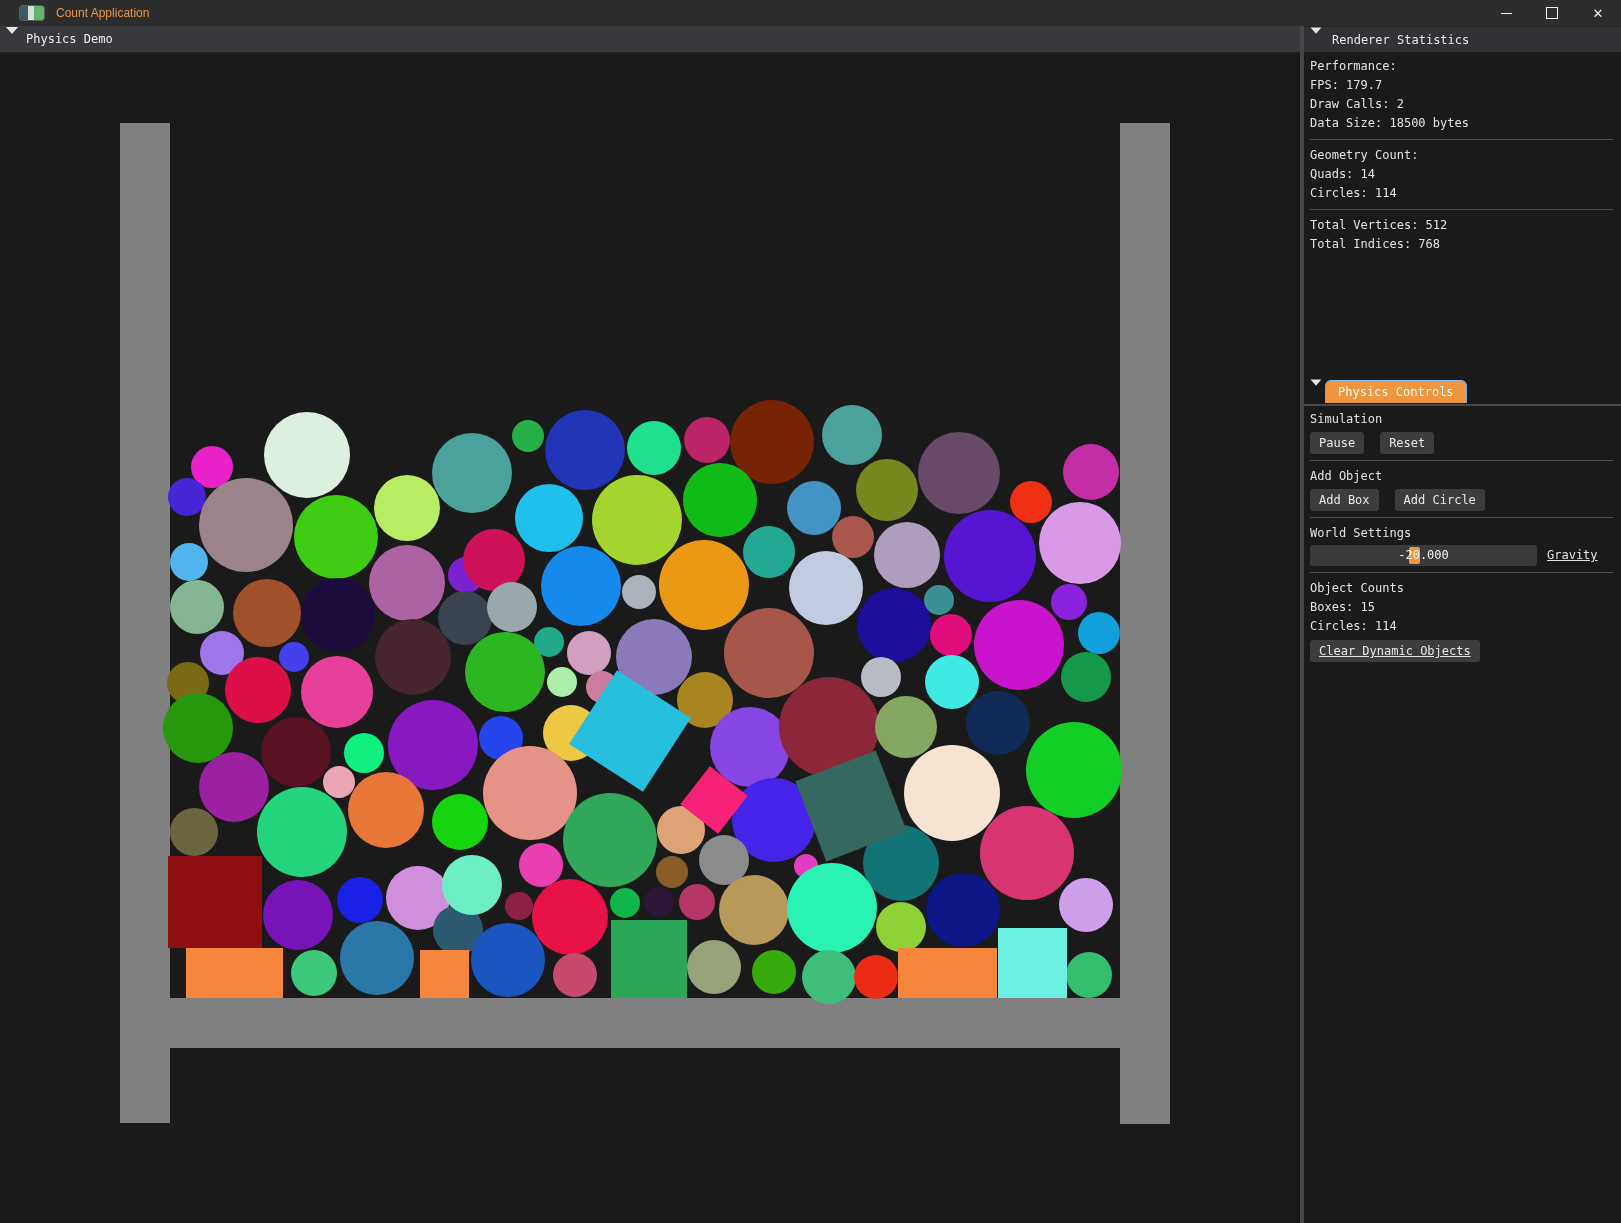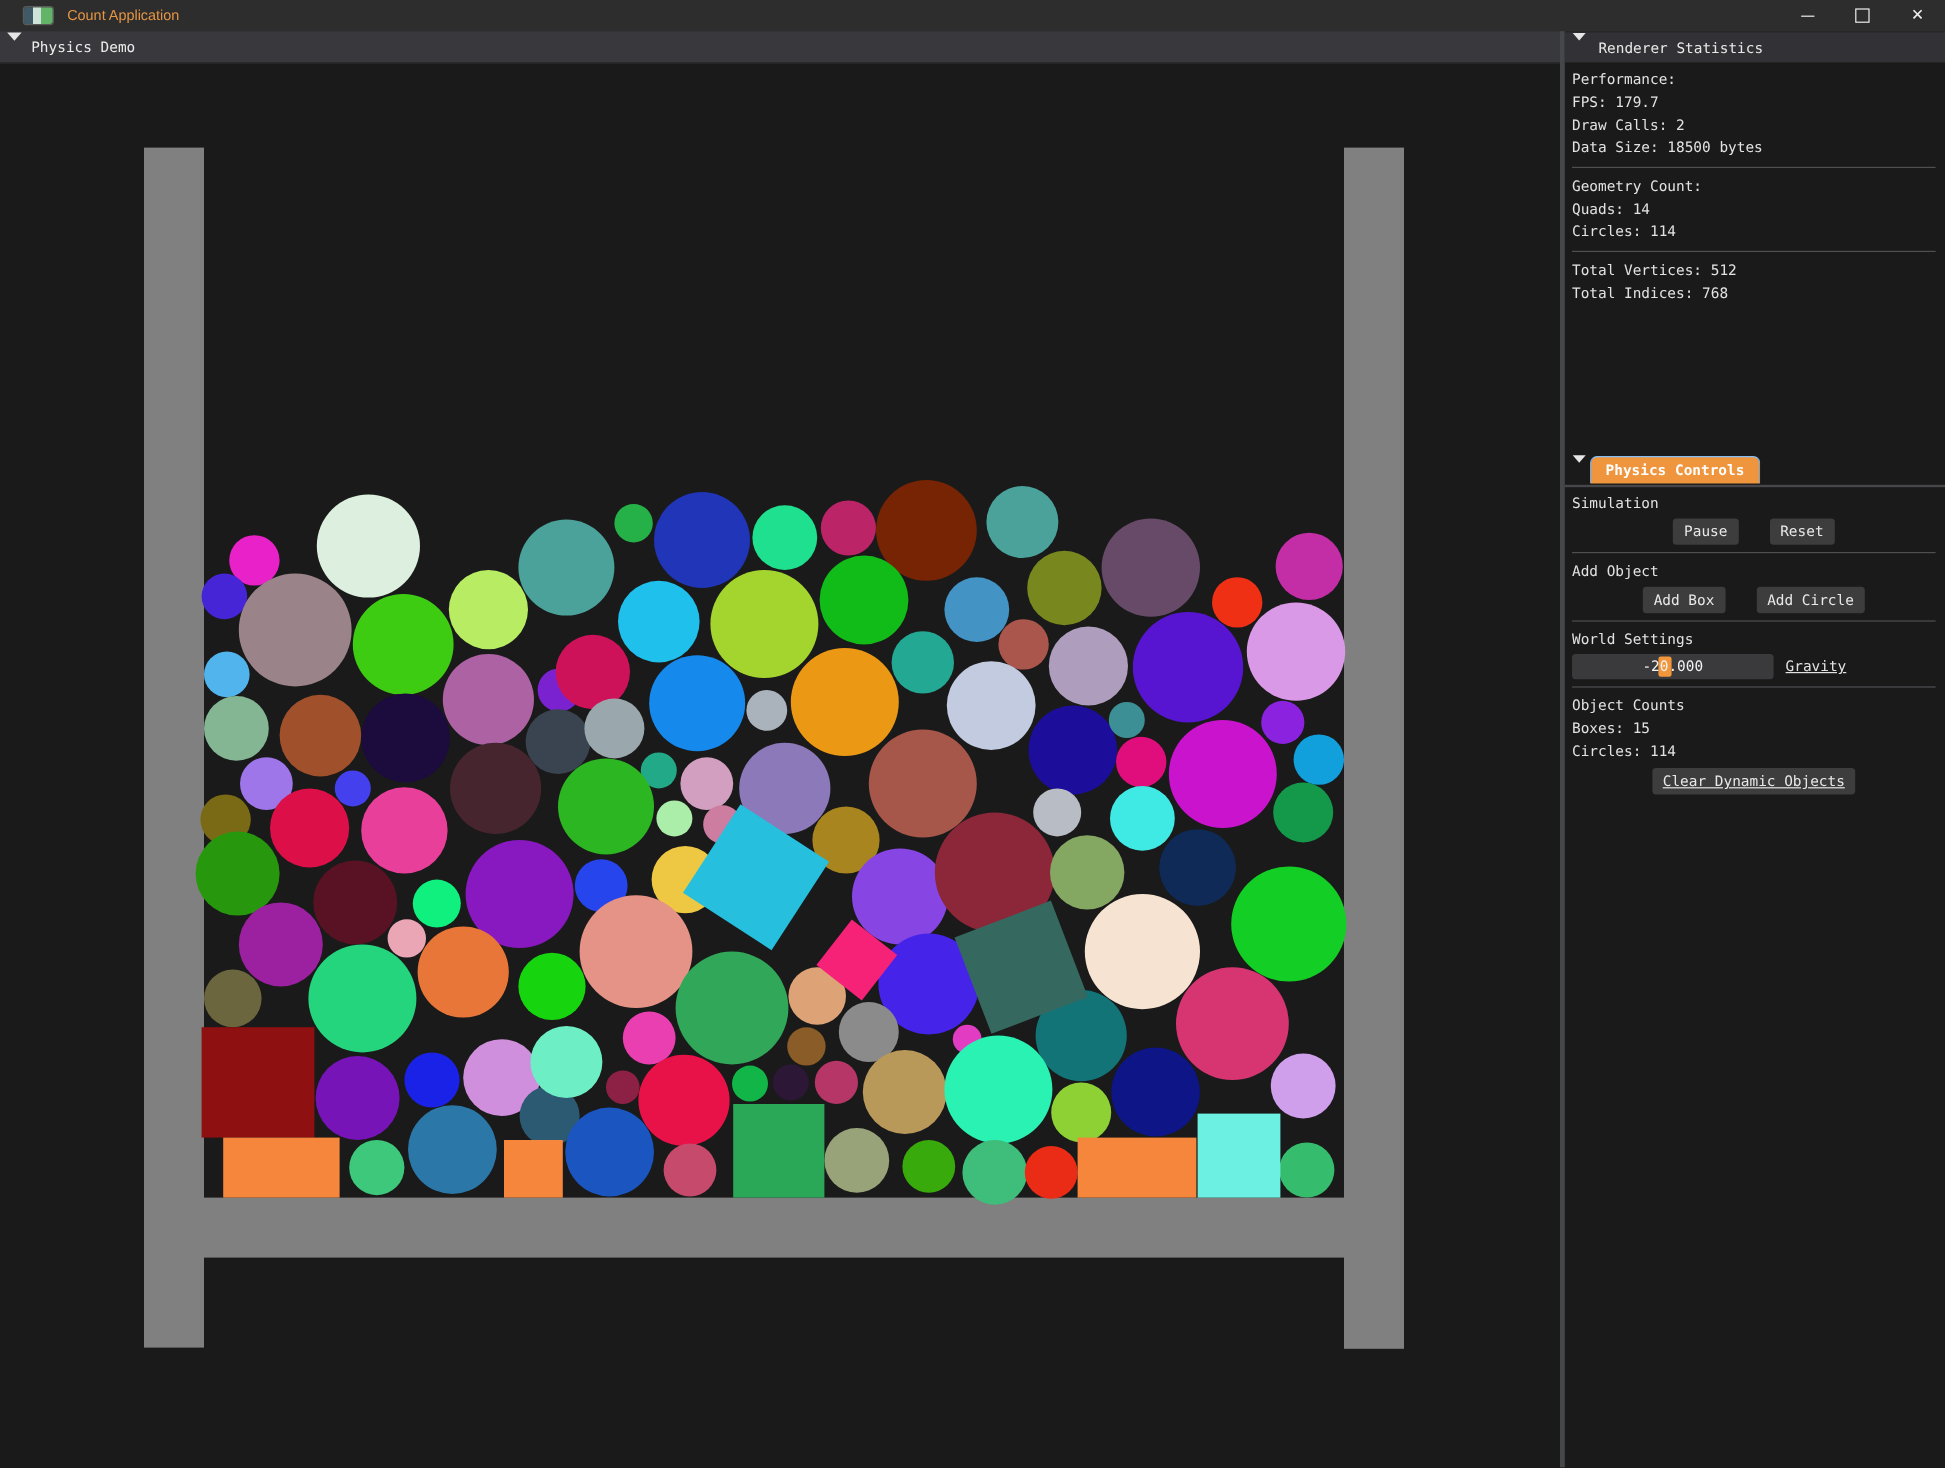--- a/index.html
+++ b/index.html
@@ -36,31 +36,31 @@
   .box{position:absolute;}
   
   .panel-divider{position:absolute;left:1300px;top:26px;width:4px;height:1197px;background:#46474b;}
   .panel-header{position:absolute;left:1304px;width:317px;height:25px;background:#323236;display:flex;align-items:center;}
   .panel-header .collapse-arrow{margin-left:6px;transform:scale(0.9);}
   .panel-header .panel-title{margin-left:10px;color:#e8e8e8;white-space:nowrap;}
   .stats-header{top:27px;}
   .stats-body{position:absolute;left:1310px;top:57px;width:303px;line-height:19px;}
   .sep{border-top:1px solid #4f4f52;margin:6px 0;}
   
-  .pc-header{position:absolute;left:1304px;top:379px;width:317px;height:25px;border-bottom:2px solid #47474b;display:flex;align-items:flex-end;font-weight:bold;}
+  .pc-header{position:absolute;left:1304px;top:379px;width:317px;height:25px;border-bottom:2px solid #47474b;display:flex;align-items:flex-end;}
   .pc-header .collapse-arrow{position:absolute;left:6px;top:6px;transform:scale(0.9);}
   .pc-tab{position:absolute;left:21px;top:1px;height:22px;padding:0 12px;background:#ef953d;color:#fff;
     border-radius:6px 6px 0 0;border-top:1px solid #86bdf5;border-left:1px solid #6fa9e8;border-right:1px solid #6fa9e8;
     display:flex;align-items:center;white-space:nowrap;}
   .pc-body{position:absolute;left:1310px;top:410px;width:303px;line-height:19px;}
   .btn{display:inline-block;background:#3d3d3d;color:#e8e8e8;border:none;border-radius:3px;
     font-family:inherit;font-size:12px;padding:3px 9px;line-height:16px;cursor:default;}
-  .btn-row{margin:3px 0 4px 0;display:flex;gap:26px;justify-content:center;}
+  .btn-row{margin:3px 0 4px 0;display:flex;gap:16px;}
   .slider-row{margin:2px 0 4px 0;display:flex;align-items:center;}
-  .slider{position:relative;width:168px;height:21px;background:#3a3a3c;border-radius:3px;}
+  .slider{position:relative;width:227px;height:21px;background:#3a3a3c;border-radius:3px;}
   .slider-grab{position:absolute;top:2px;width:11px;height:17px;background:#f2963c;border-radius:2px;}
   .slider-value{position:absolute;left:0;top:0;width:100%;height:100%;display:flex;align-items:center;justify-content:center;color:#f2f2f2;}
   .slider-label{margin-left:10px;white-space:nowrap;text-decoration:underline;}
   .clear-btn{margin-top:4px;text-decoration:underline;}
 </style>
 </head>
 <body>
 
 <div class="scene">
     <div class="wall" style="left: 120px; top: 123px; width: 50px; height: 1000px; background: rgb(128, 128, 128);"></div>

